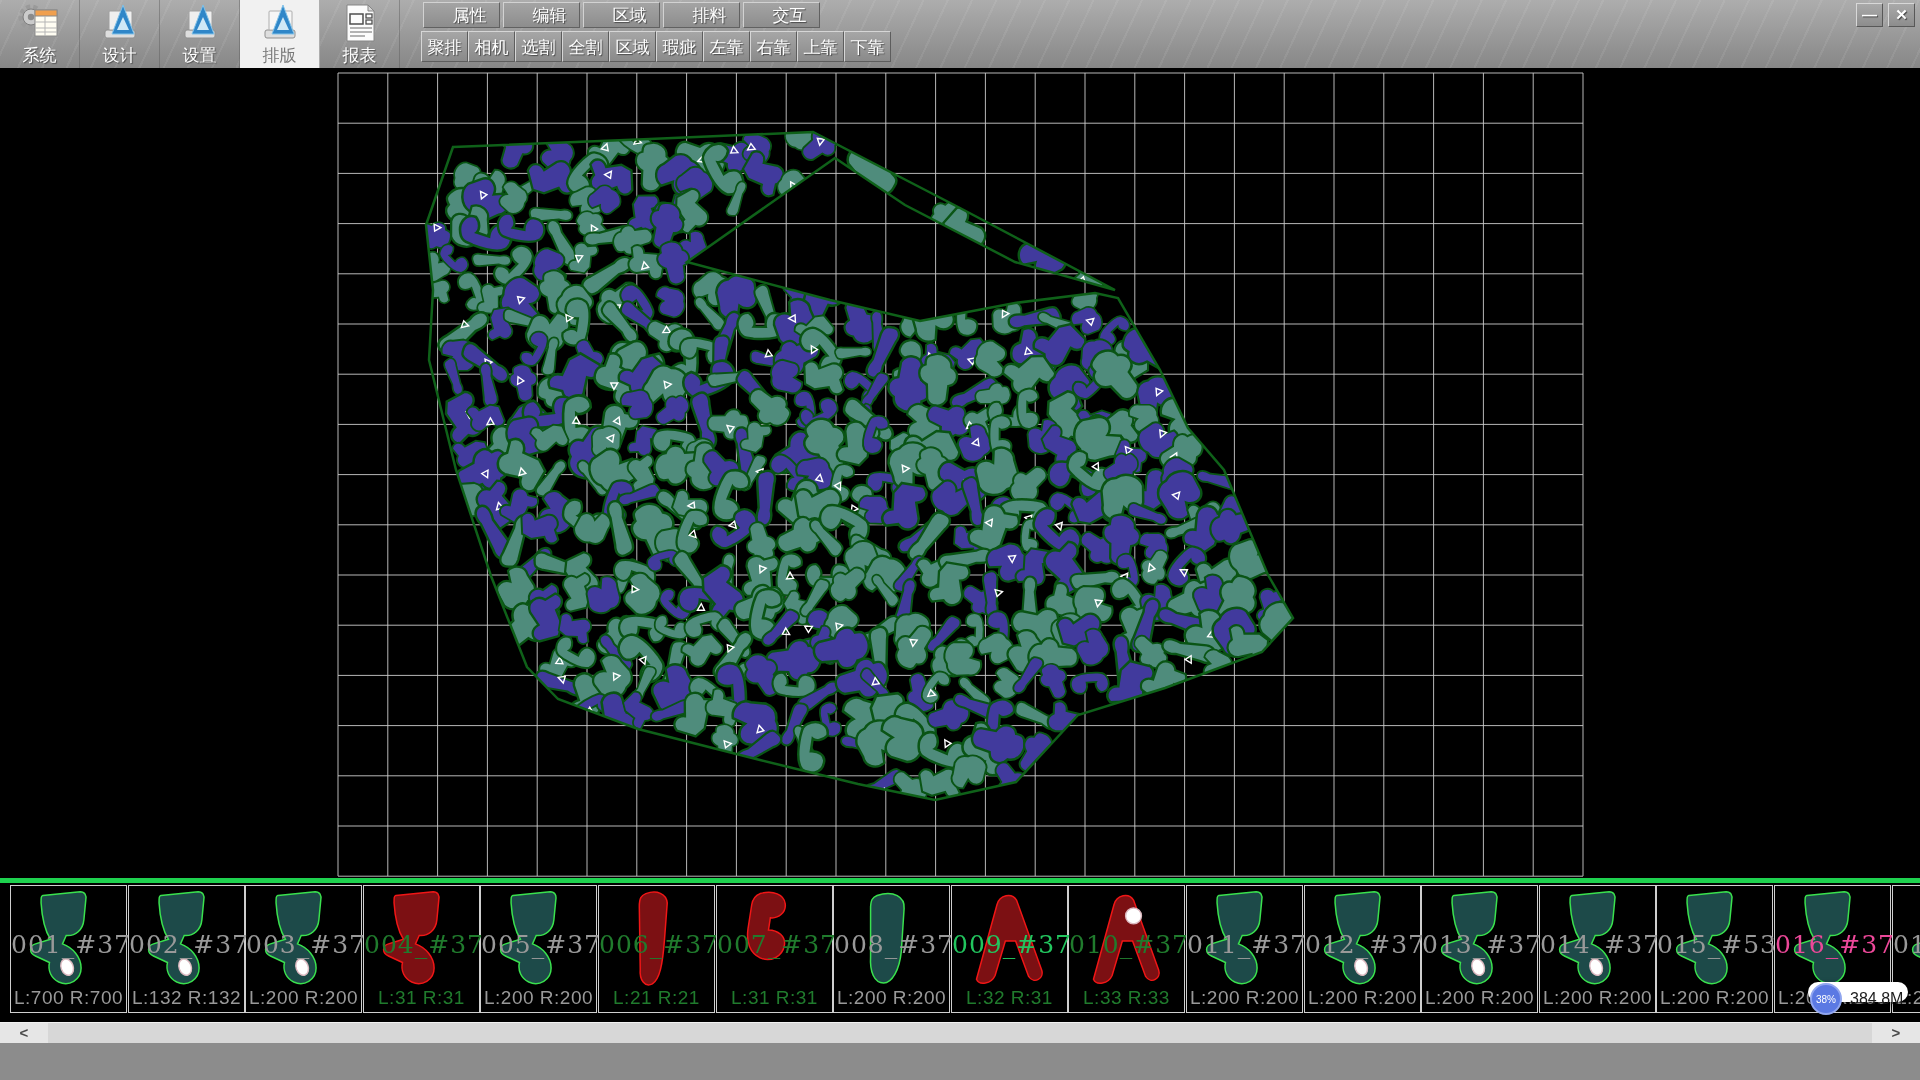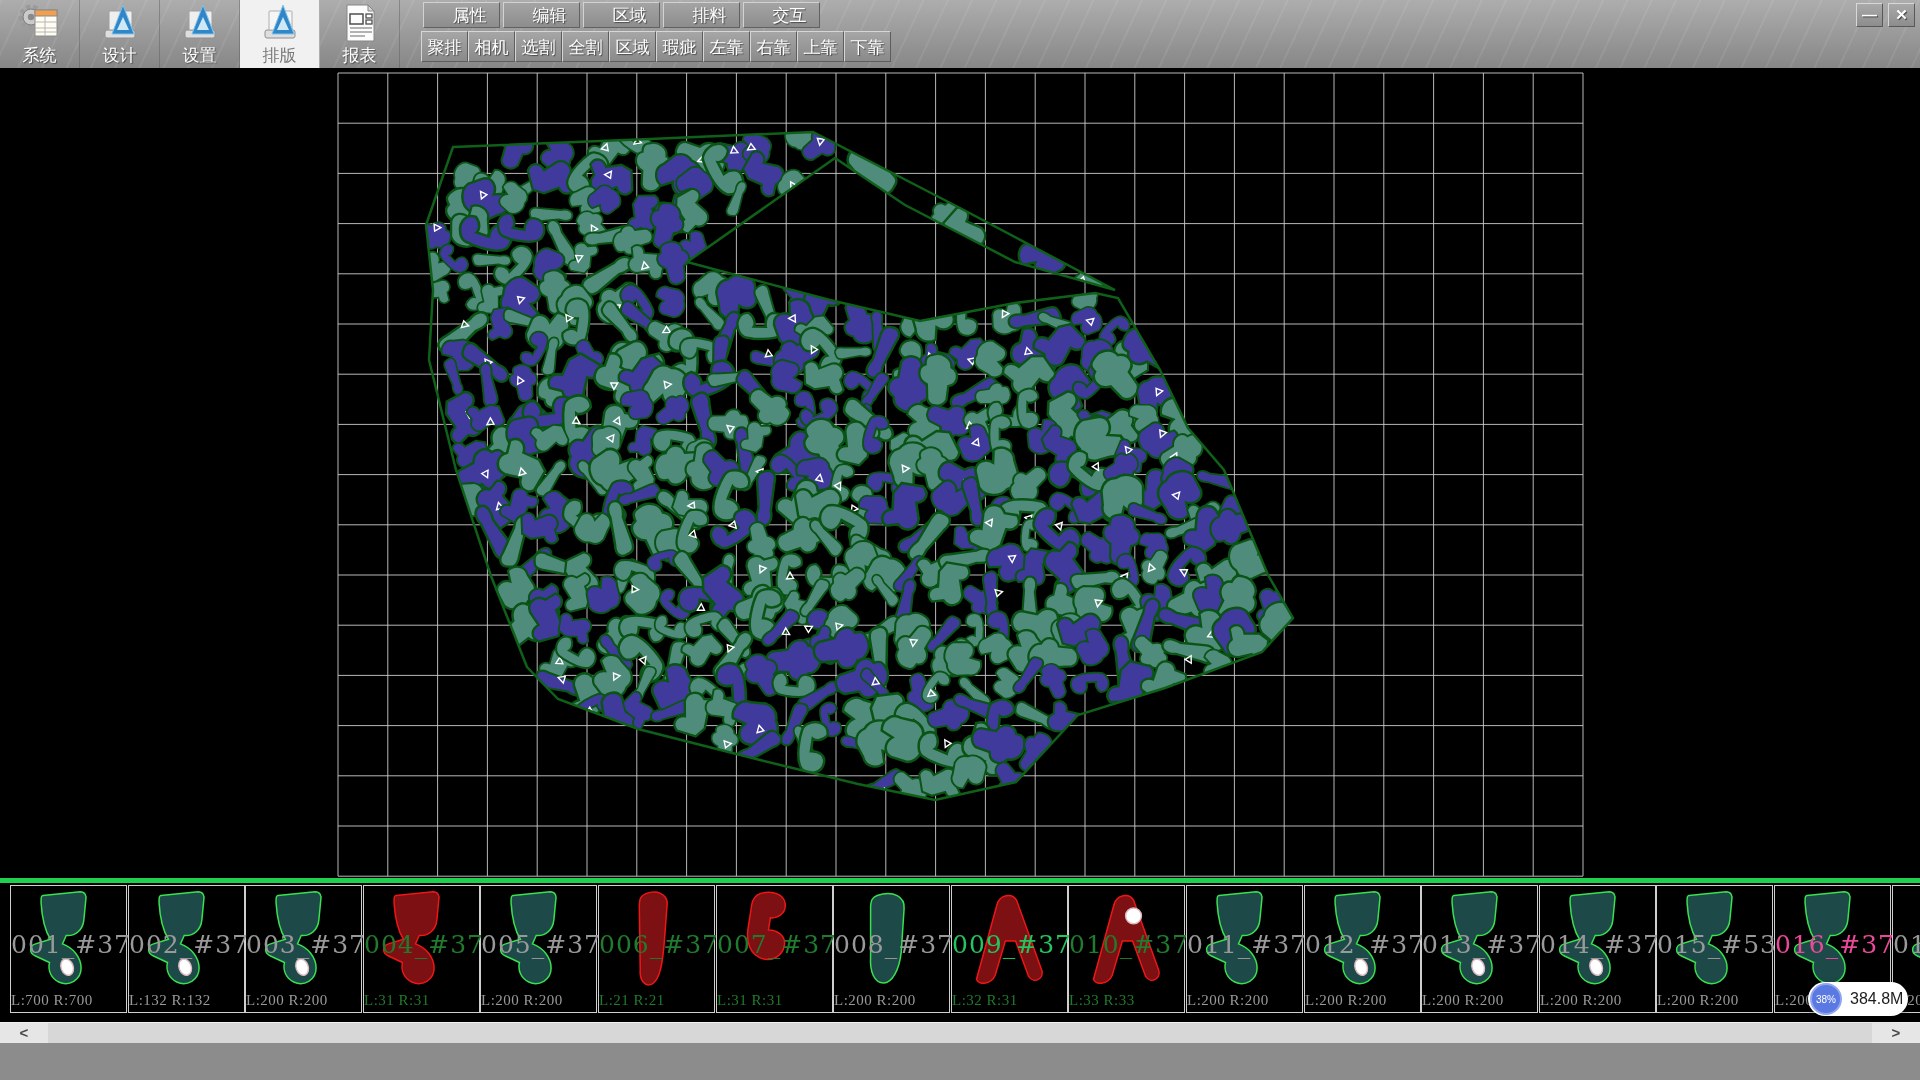--- a/index.html
+++ b/index.html
@@ -41,34 +41,34 @@
   #cv{width:1920px;height:810px;display:block;}
 
   #greenline{position:absolute;left:0;top:878px;width:1920px;height:5px;background:#1ed24f;}
 
   
   #strip{position:absolute;left:0;top:885px;width:1920px;height:128px;background:#000;}
   .cell{position:absolute;top:0;height:126px;background:#000;border:1px solid #cfcfcf;box-sizing:content-box;}
   .cell svg.pshape{position:absolute;left:50%;top:2px;transform:translateX(-50%);width:96px;height:108px;}
   .plabel{position:absolute;left:0;top:44px;width:100%;text-align:center;
     font-family:"DejaVu Serif",serif;font-size:25px;letter-spacing:1px;z-index:2;}
-  .pcounts{position:absolute;left:0;bottom:3px;width:100%;text-align:left;
-    font-family:Liberation Serif, serif;font-size:15px;letter-spacing:0.5px;z-index:2;}
+  .pcounts{position:absolute;left:0;bottom:3px;width:100%;text-align:center;
+    font-family:Liberation Sans, sans-serif;font-size:19px;letter-spacing:0.5px;z-index:2;}
 
   
   #hscroll{position:absolute;left:0;top:1022px;width:1920px;height:21px;background:#d7d7d7;
     border-top:1px solid #f2f2f2;box-sizing:border-box;}
   .scrollbtn{position:absolute;top:0;width:48px;height:21px;background:#e6e6e6;color:#4a4a4a;
     font-weight:bold;font-size:15px;text-align:center;line-height:20px;}
   .scrollbtn.left{left:0;}
   .scrollbtn.right{right:0;}
   #footer{position:absolute;left:0;top:1043px;width:1920px;height:37px;background:#8c8c8c;}
 
   
-  #badge{position:absolute;left:1808px;top:982px;width:100px;height:34px;background:#fff;
+  #badge{position:absolute;left:1808px;top:982px;width:100px;height:20px;background:#fff;
     border-radius:17px;box-shadow:0 2px 6px rgba(0,0,0,.35);z-index:5;}
   #badgecircle{position:absolute;left:2px;top:1px;width:32px;height:32px;border-radius:50%;
     background:#5b79e3;border:2px solid #91a6ef;box-sizing:border-box;color:#fff;font-size:10px;
     display:flex;align-items:center;justify-content:center;}
   #badgemem{position:absolute;left:42px;top:0;height:34px;line-height:34px;color:#1c1c1c;font-size:16px;}
 </style>
 </head>
 <body>
 
 <div id="app">

